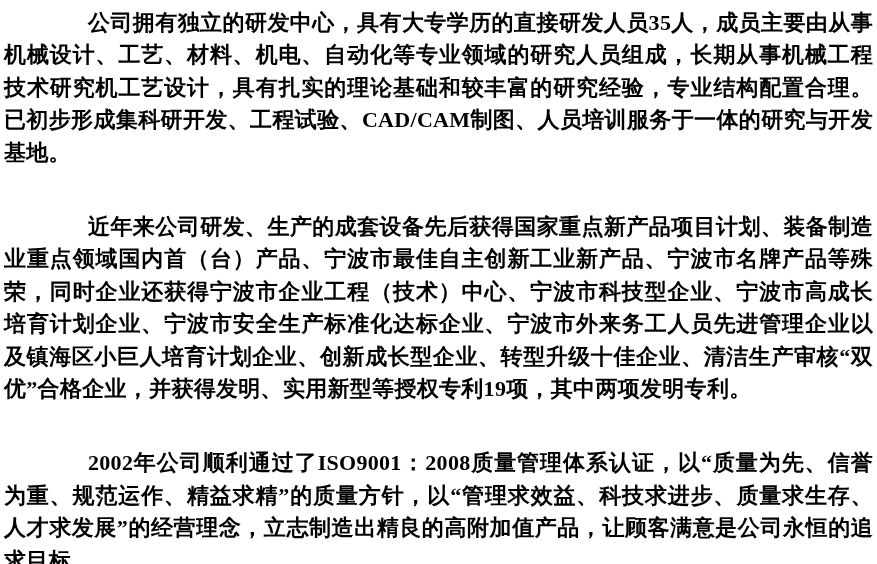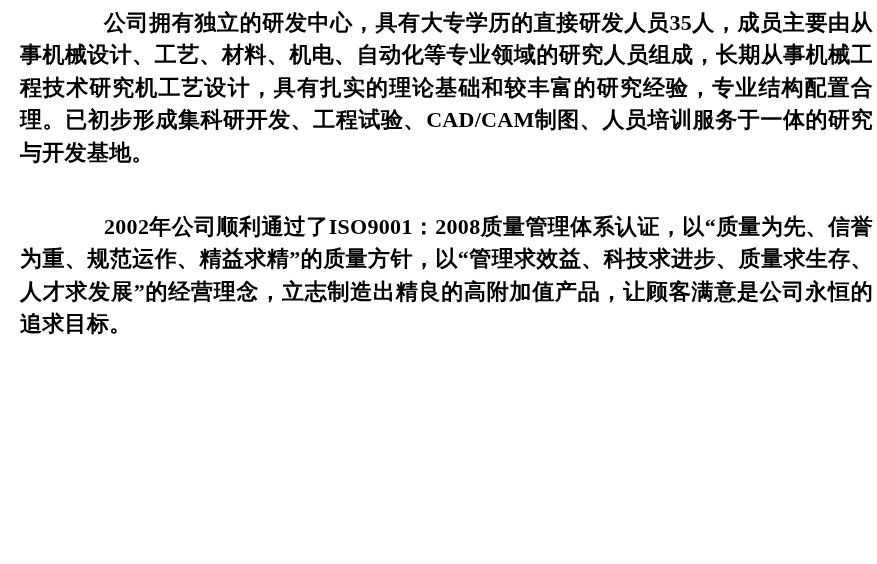--- a/index.html
+++ b/index.html
@@ -17,28 +17,29 @@
     padding: 7px 4px 0 4px;
     font-family: "Liberation Serif", "DejaVu Serif", serif;
     font-weight: bold;
     font-size: 22px;
     line-height: 32.4px;
     color: #000000;
     text-align: justify;
     text-justify: inter-character;
   }
   .page p {
-    margin: 0 0 42px 16px;
+    margin: 0 0 42px 0;
     text-indent: 84px;
     letter-spacing: 0.3px;
     word-break: break-all;
   }
   .page p:last-child {
     margin-bottom: 0;
   }
 </style>
 </head>
 <body>
 
 <div class="page">
   <p>公司拥有独立的研发中心，具有大专学历的直接研发人员35人，成员主要由从事机械设计、工艺、材料、机电、自动化等专业领域的研究人员组成，长期从事机械工程技术研究机工艺设计，具有扎实的理论基础和较丰富的研究经验，专业结构配置合理。已初步形成集科研开发、工程试验、CAD/CAM制图、人员培训服务于一体的研究与开发基地。</p>
+  <p>近年来公司研发、生产的成套设备先后获得国家重点新产品项目计划、装备制造业重点领域国内首（台）产品、宁波市最佳自主创新工业新产品、宁波市名牌产品等殊荣，同时企业还获得宁波市企业工程（技术）中心、宁波市科技型企业、宁波市高成长培育计划企业、宁波市安全生产标准化达标企业、宁波市外来务工人员先进管理企业以及镇海区小巨人培育计划企业、创新成长型企业、转型升级十佳企业、清洁生产审核“双优”合格企业，并获得发明、实用新型等授权专利19项，其中两项发明专利。</p>
   <p>2002年公司顺利通过了ISO9001：2008质量管理体系认证，以“质量为先、信誉为重、规范运作、精益求精”的质量方针，以“管理求效益、科技求进步、质量求生存、人才求发展”的经营理念，立志制造出精良的高附加值产品，让顾客满意是公司永恒的追求目标。</p>
 </div>
 
 </body></html>

